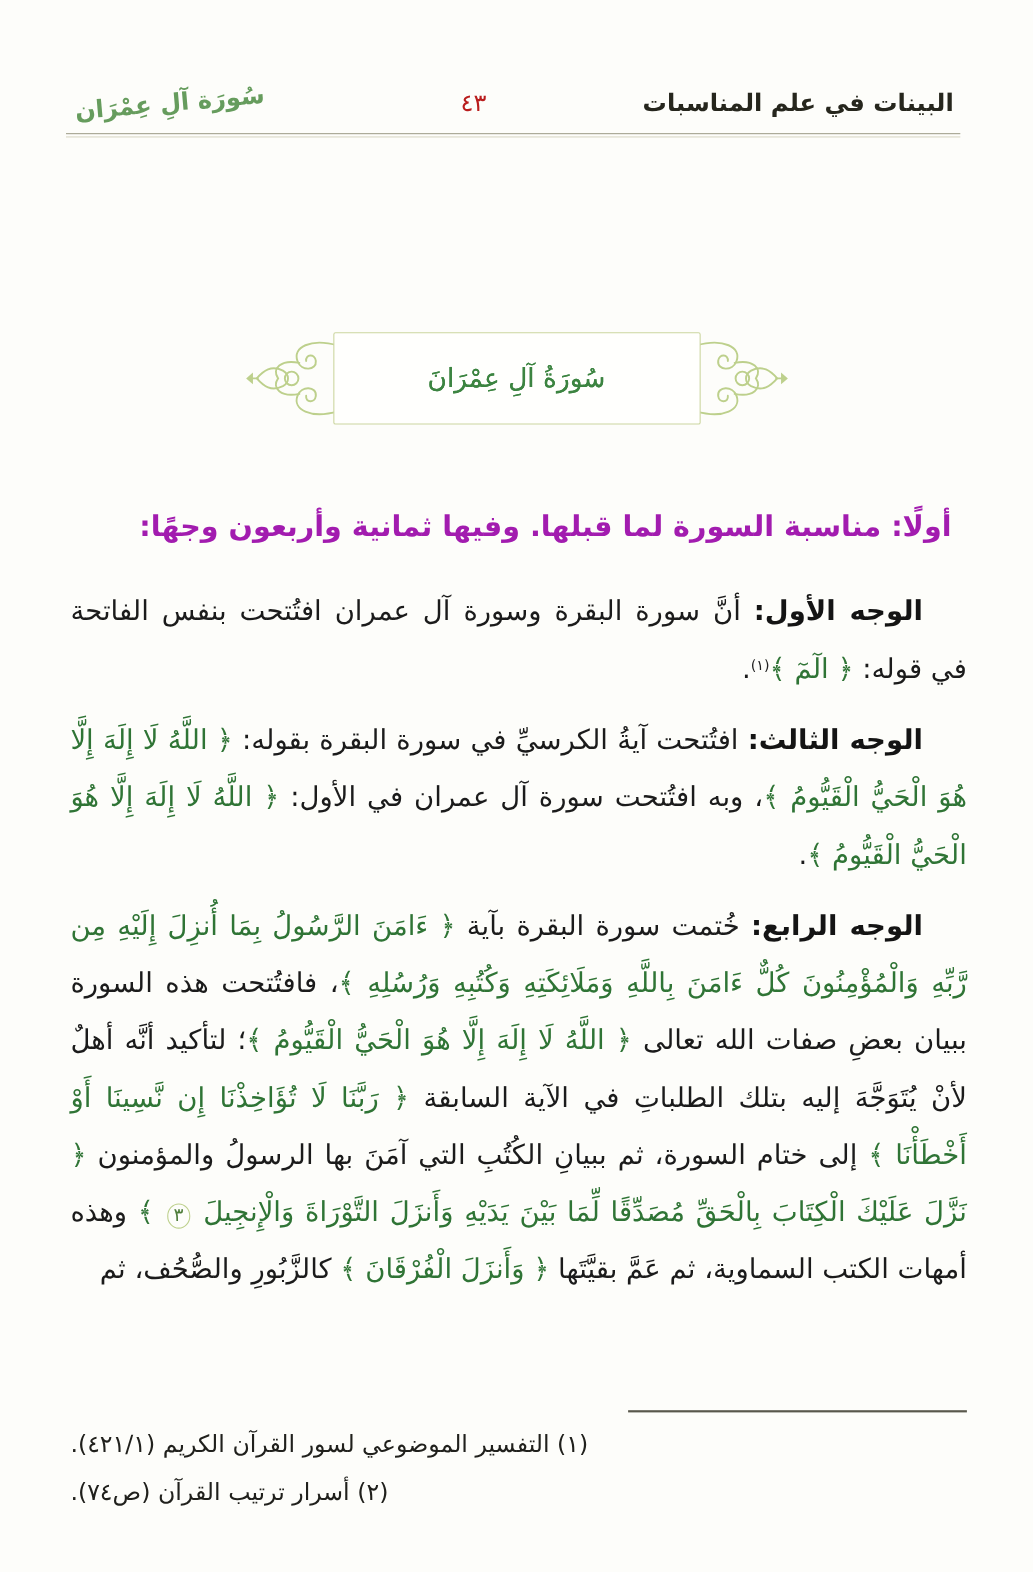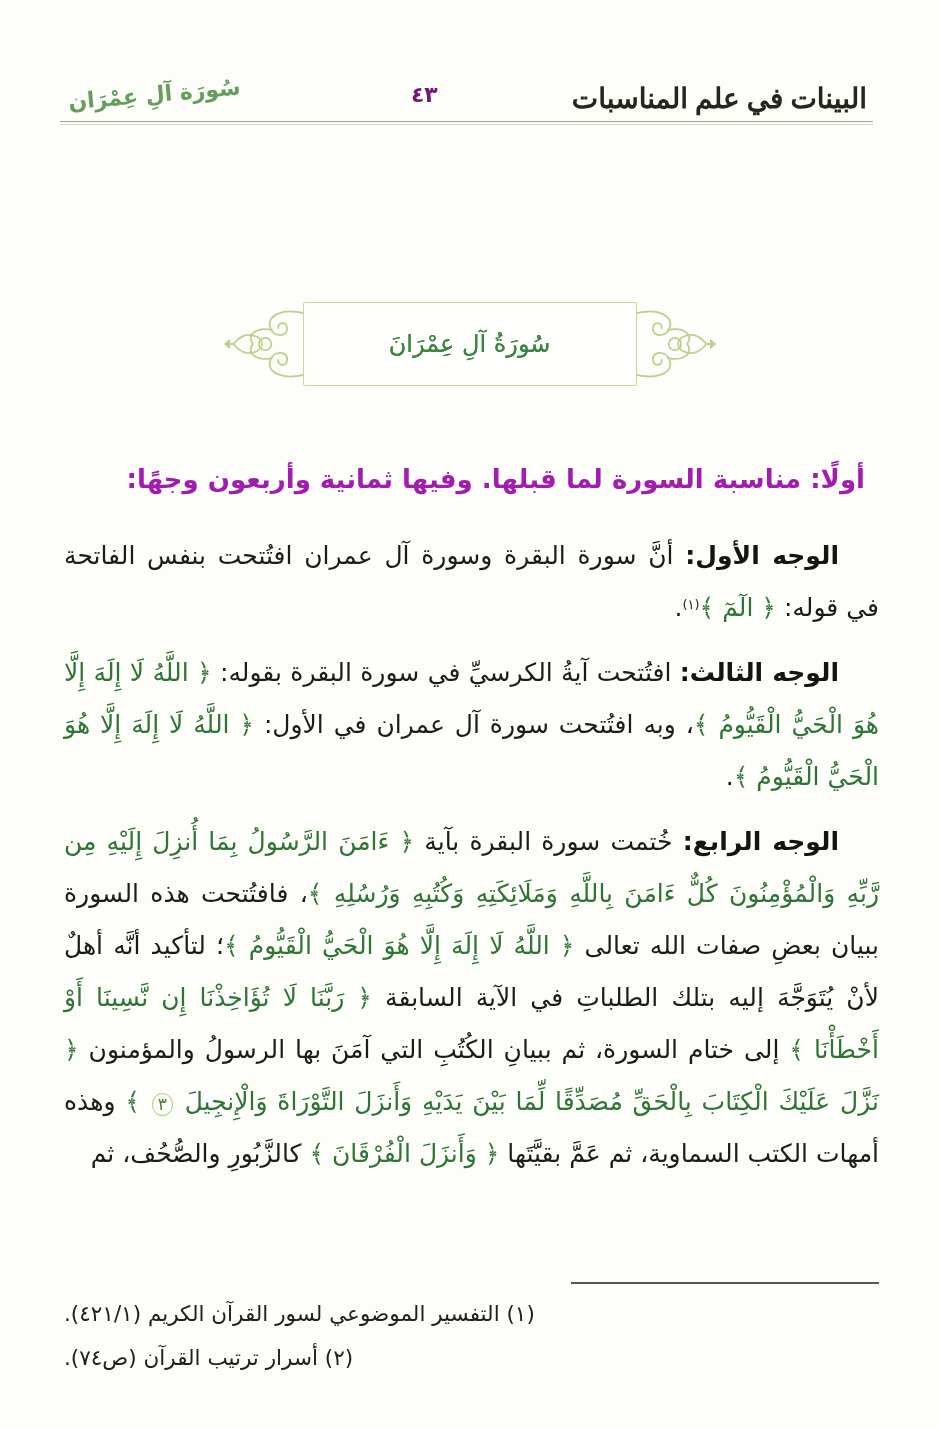--- a/index.html
+++ b/index.html
@@ -7,22 +7,22 @@
     width:939px;height:1429px;position:relative;overflow:hidden;
     background:#fdfdfa;
     font-family:"DejaVu Sans",sans-serif;
     direction:rtl;
   }
   
   .page-header{
     position:absolute;top:82px;right:72px;left:68px;
     display:flex;justify-content:space-between;align-items:flex-start;
   }
-  .book-title{font-size:28px;font-weight:bold;color:#26261d;letter-spacing:.5px;font-family:Liberation Serif, serif;}
-  .page-number{font-size:22px;font-weight:bold;color:#701a75;transform:translateX(18px);}
+  .book-title{font-size:22px;font-weight:bold;color:#26261d;letter-spacing:.5px;}
+  .page-number{font-size:22px;font-weight:normal;color:#b91c1c;transform:translateX(18px);}
   .chapter-callig{
     font-size:22px;color:#4c8c42;font-weight:bold;
     transform:rotate(-5deg);letter-spacing:1px;opacity:.85;
   }
   .header-rule{position:absolute;top:121px;right:66px;left:60px;height:4px;}
   .header-rule .r1{height:0;border-top:1.5px solid #a3a28e;}
   .header-rule .r2{height:0;border-top:1px solid #d9d8c6;margin-top:2px;}
 
   
   .banner{

